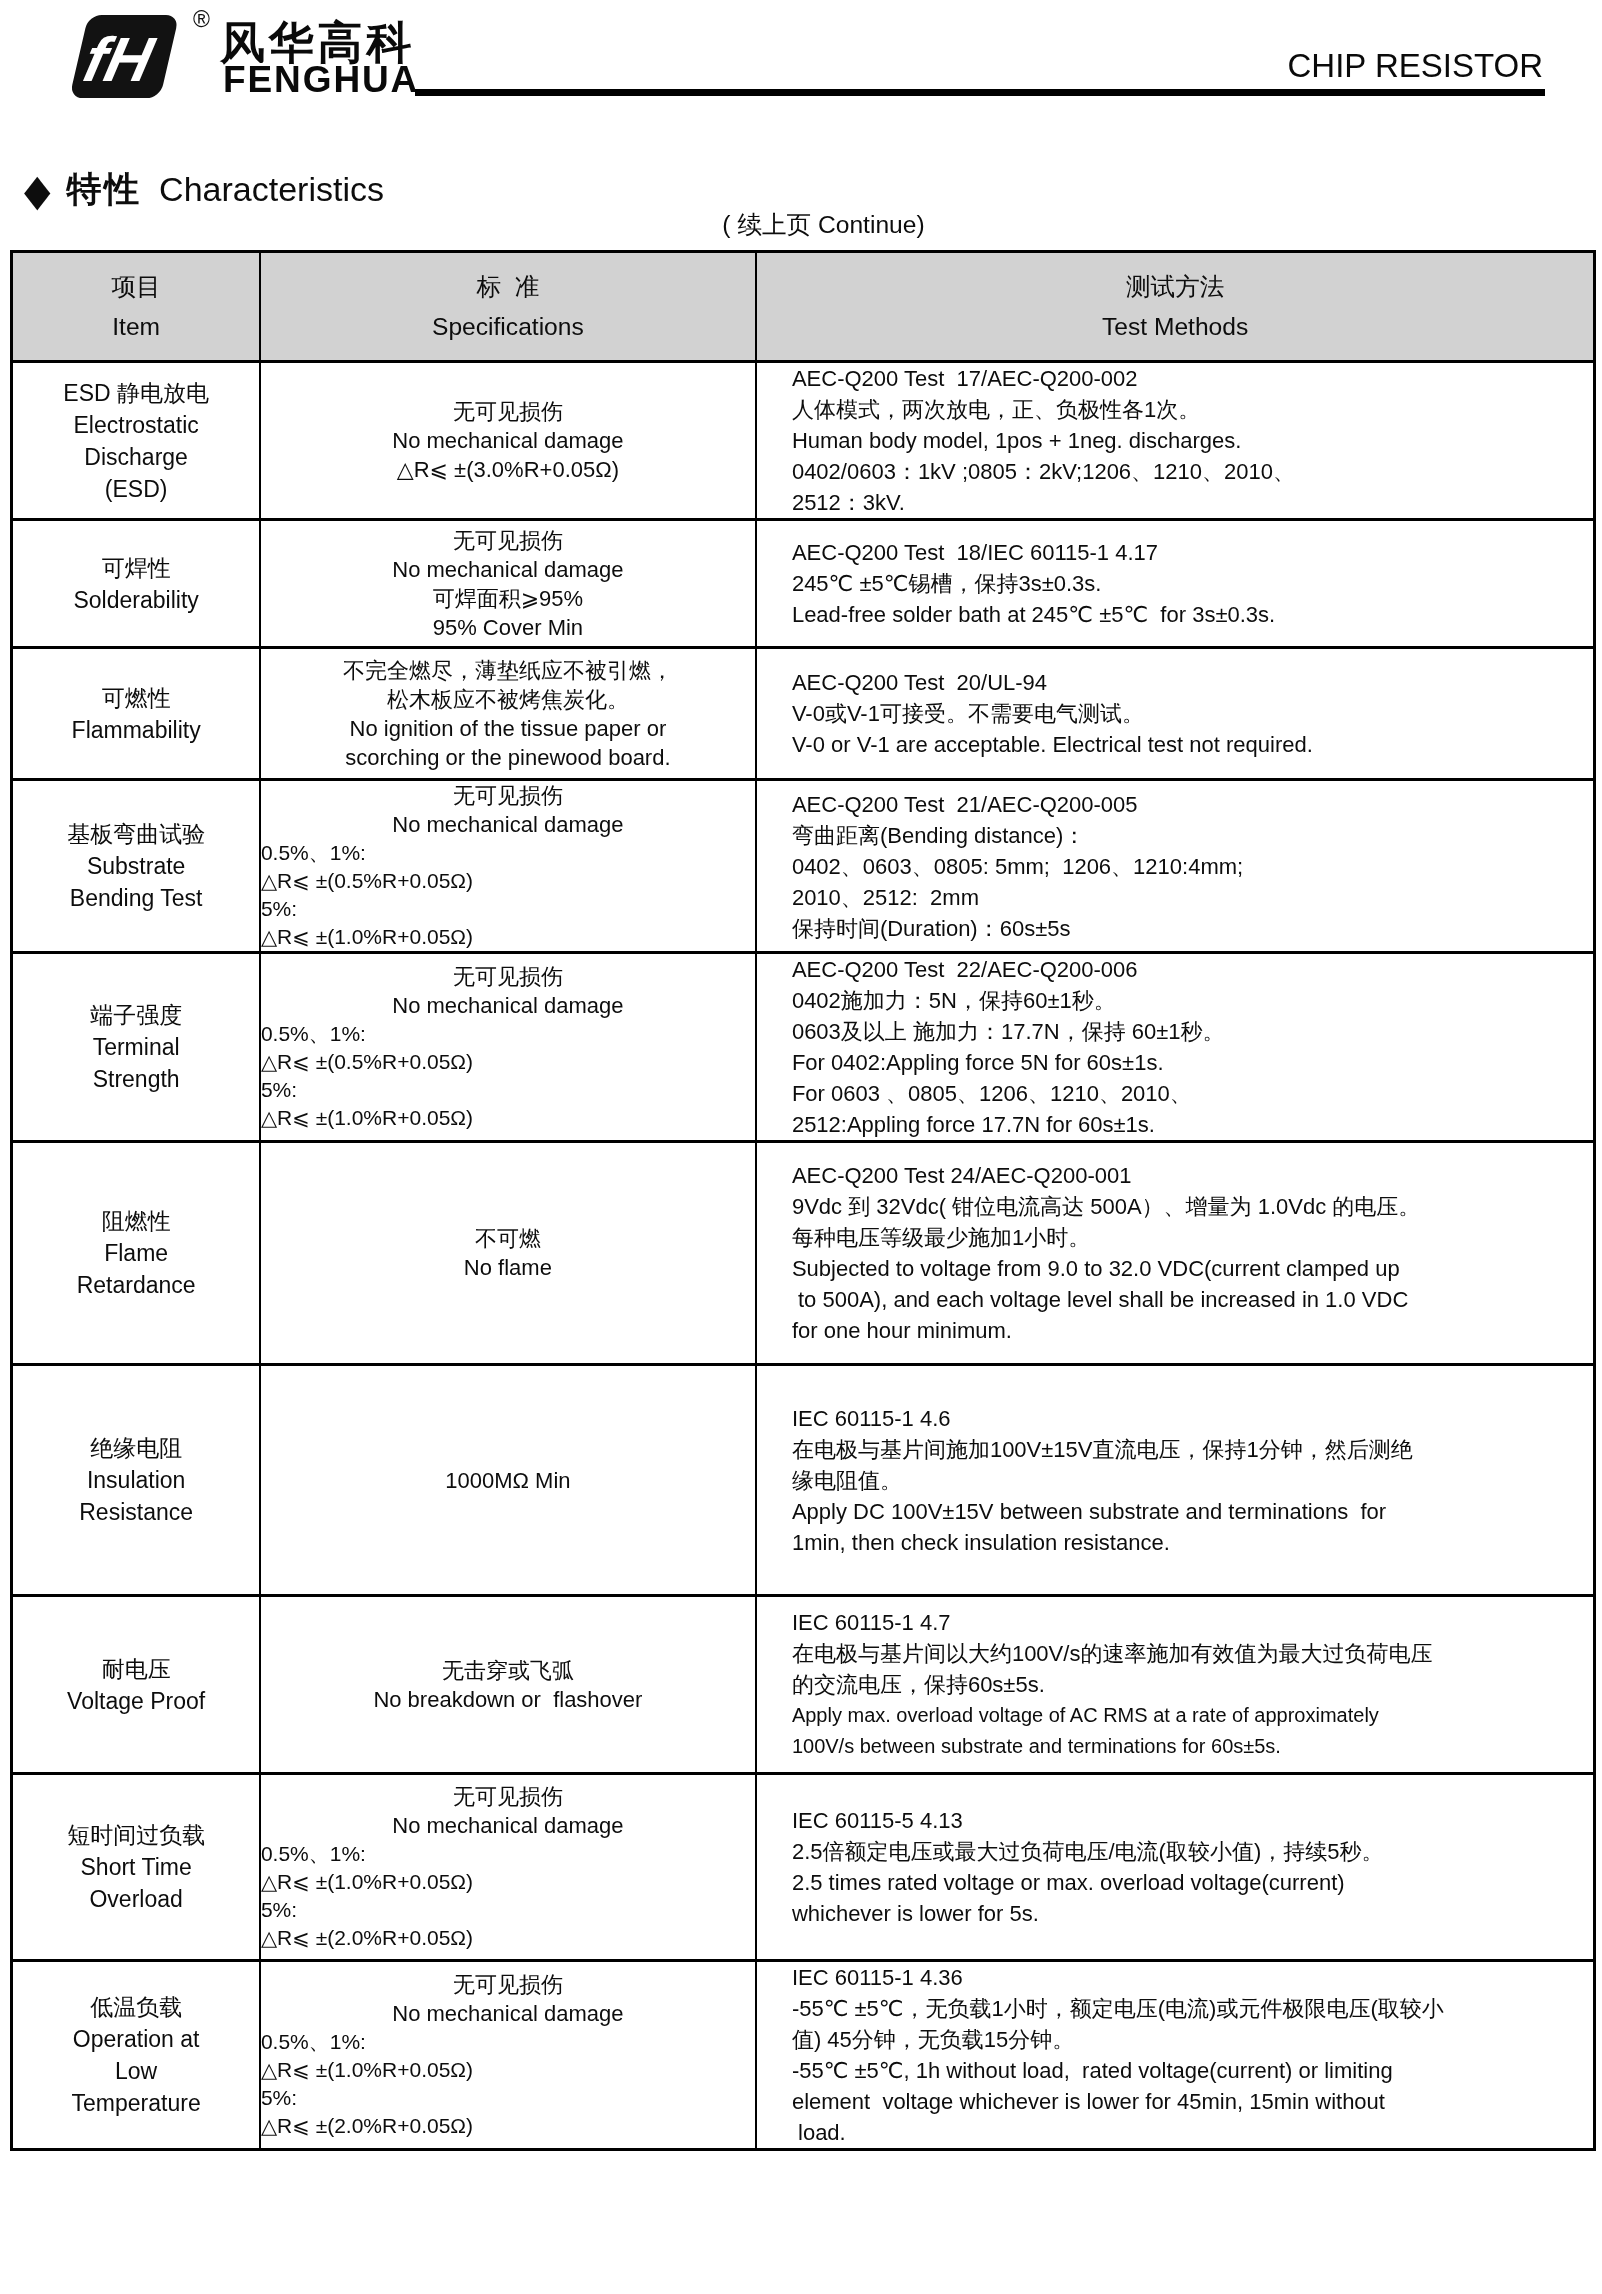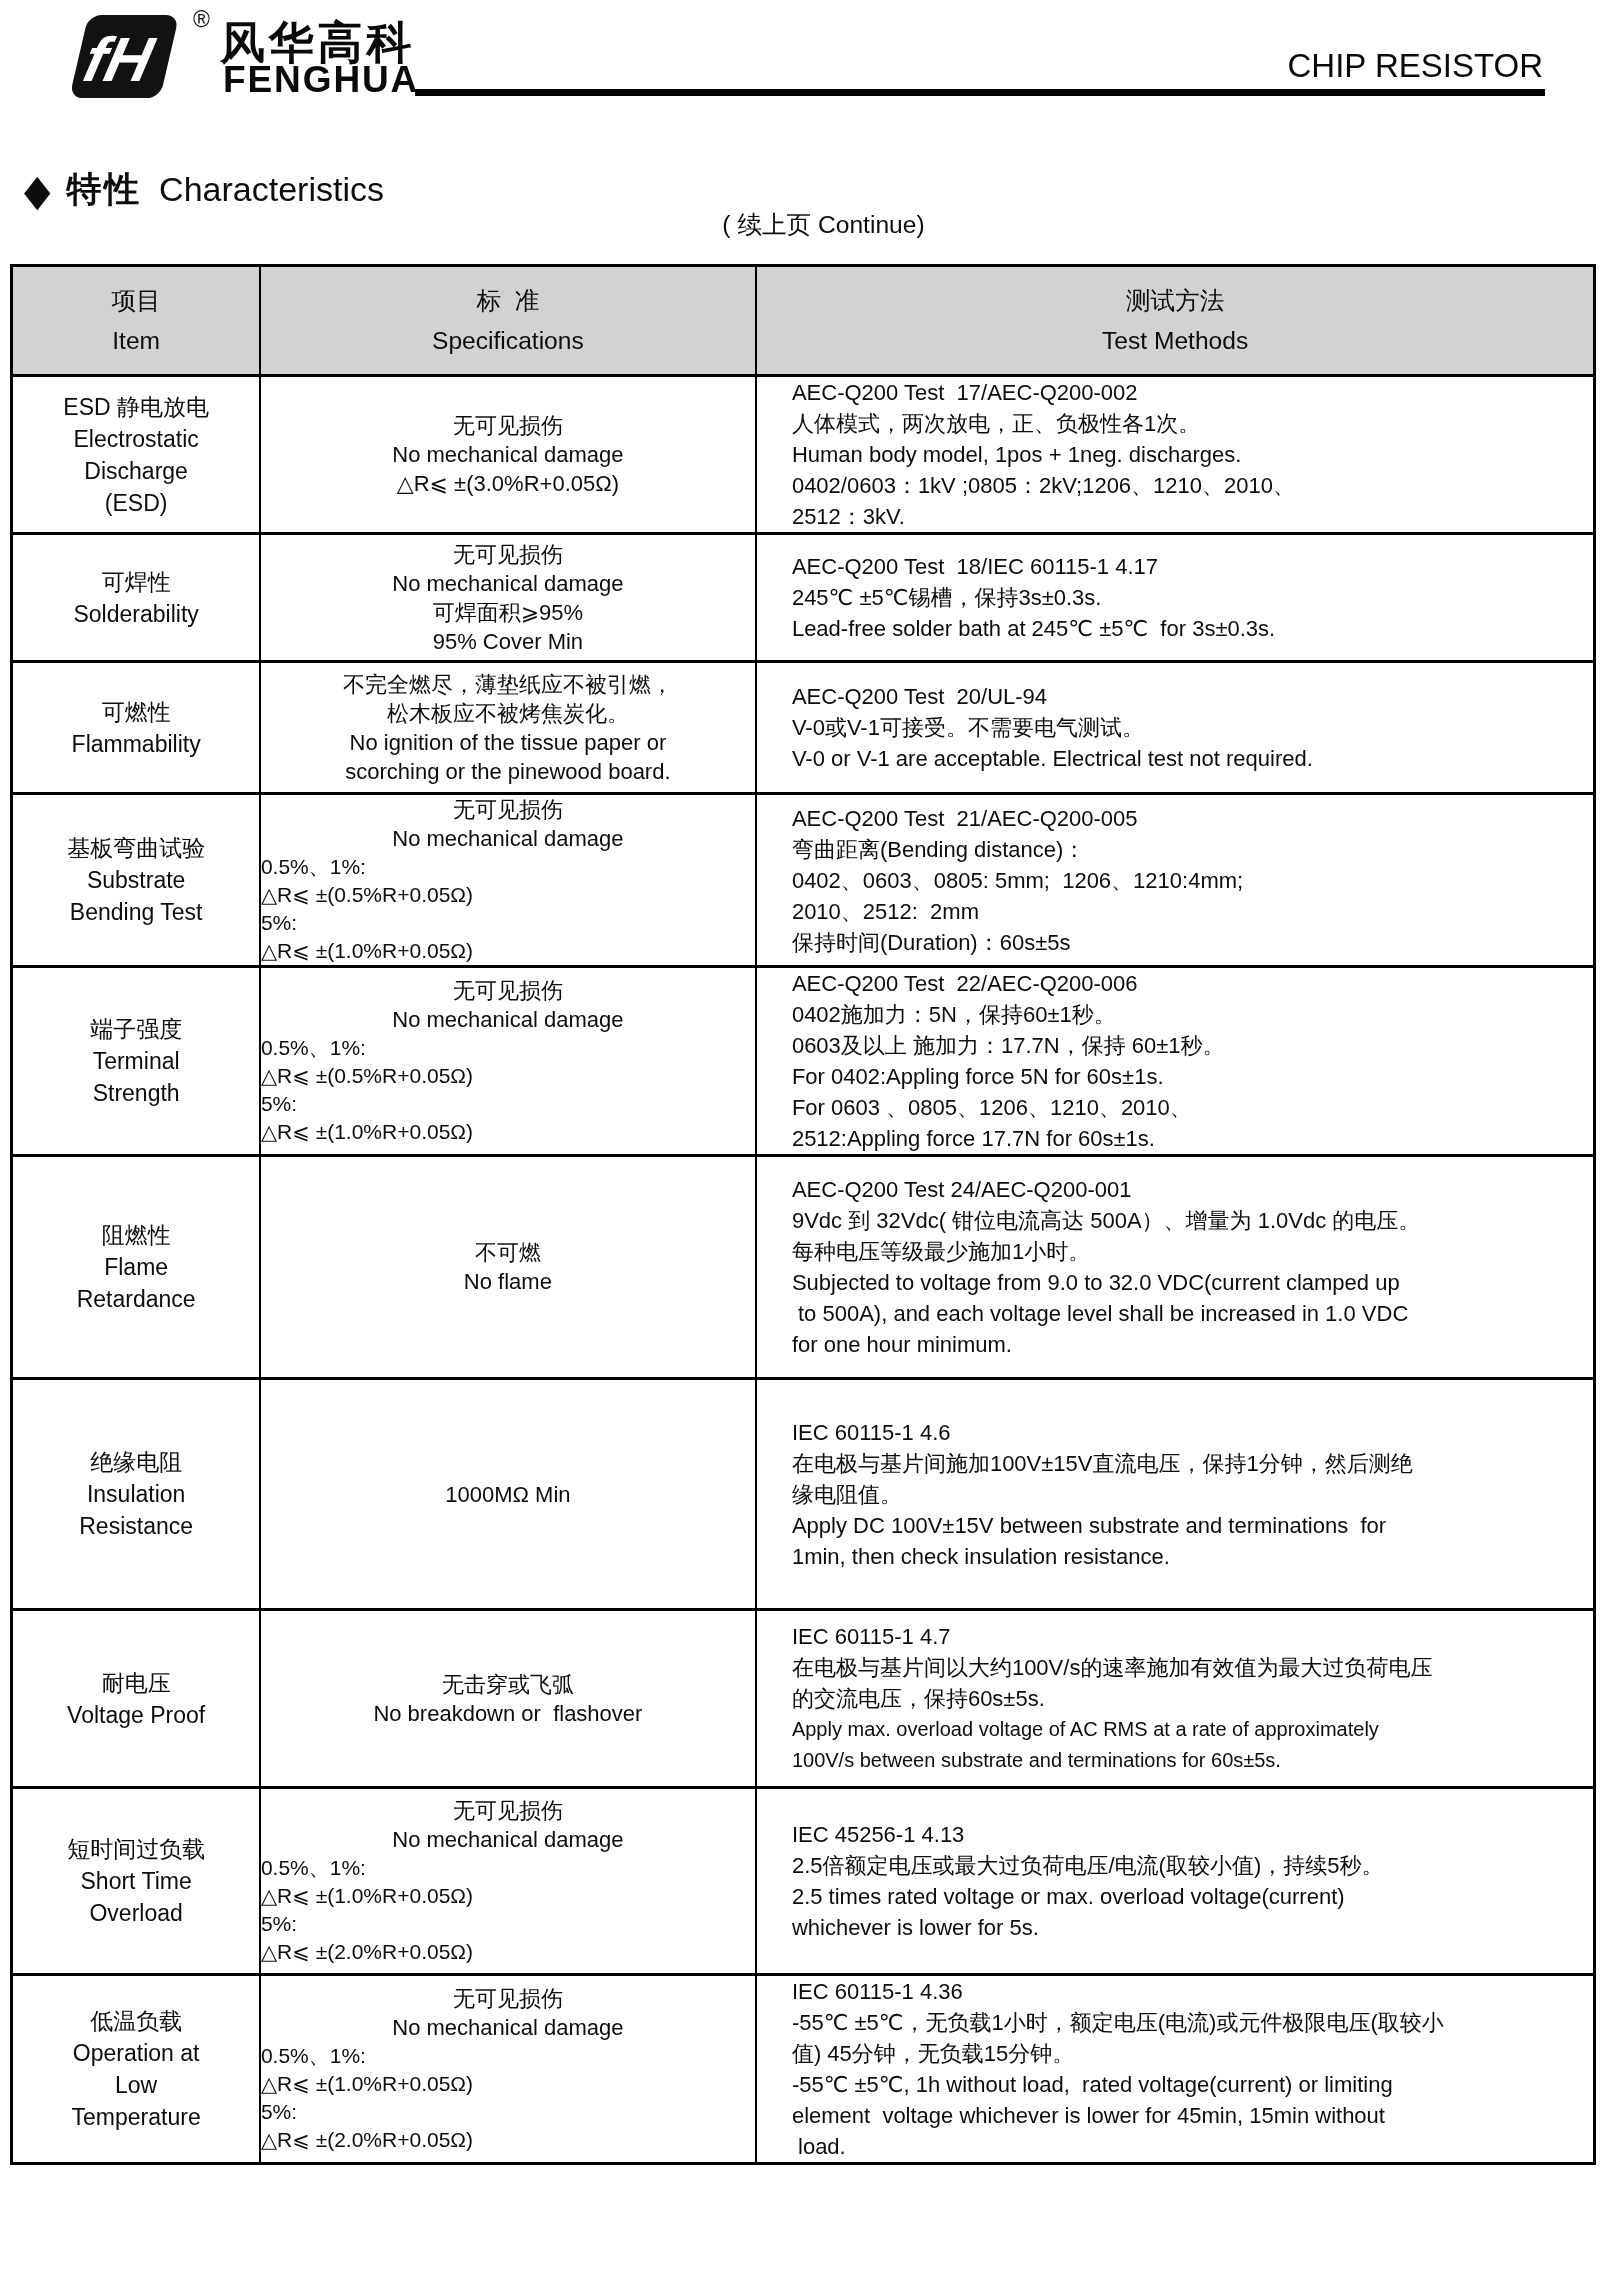--- a/index.html
+++ b/index.html
@@ -19,21 +19,21 @@
   .doc-title{position:absolute;right:59px;top:47px;font-size:33px;letter-spacing:0px;color:#0a0a0a;}
   .head-rule{position:absolute;left:415px;top:89px;width:1130px;height:6.6px;background:#000;}
   
   .section-title{position:absolute;left:21px;top:163px;height:53px;display:flex;align-items:center;}
   .diamond{display:inline-block;font-size:42px;line-height:42px;transform:scale(0.82,1.05);margin-right:13.2px;}
   .sec-cn{font-size:35px;font-weight:bold;letter-spacing:2.8px;margin-right:17px;}
   .sec-en{font-size:34px;}
   .continue-note{position:absolute;left:0;top:208px;width:1647px;text-align:center;font-size:24.6px;}
   
   table.spec{
-    position:absolute;left:10.4px;top:264px;
+    position:absolute;left:10.4px;top:250px;
     width:1583px;table-layout:fixed;
     border-collapse:collapse;border:3.8px solid #000;
   }
   col.c1{width:248px;} col.c2{width:496px;} col.c3{width:839px;}
   th,td{border:2.8px solid #000;border-top-width:3.8px;border-bottom-width:3.8px;padding:0;vertical-align:middle;}
   thead tr{height:110px;}
   thead th{background:#d2d2d2;font-weight:normal;text-align:center;}
   thead .line{font-size:24.6px;line-height:40px;white-space:pre;}
   tbody tr:nth-child(1){height:158px;}
   tbody tr:nth-child(2){height:128px;}
@@ -269,21 +269,21 @@
             <div class="line">无可见损伤</div>
             <div class="line">No mechanical damage</div>
             <div class="tol">
               <div class="line">0.5%、1%:</div>
               <div class="line">△R⩽ ±(1.0%R+0.05Ω)</div>
               <div class="line">5%:</div>
               <div class="line">△R⩽ ±(2.0%R+0.05Ω)</div>
             </div>
           </td>
     <td class="c-test">
-            <div class="line">IEC 45256-1 4.13</div>
+            <div class="line">IEC 60115-5 4.13</div>
             <div class="line">2.5倍额定电压或最大过负荷电压/电流(取较小值)，持续5秒。</div>
             <div class="line">2.5 times rated voltage or max. overload voltage(current)</div>
             <div class="line">whichever is lower for 5s.</div>
           </td>
   </tr>
         <tr>
     <td class="c-item">
             <div class="line">低温负载</div>
             <div class="line">Operation at</div>
             <div class="line">Low</div>

